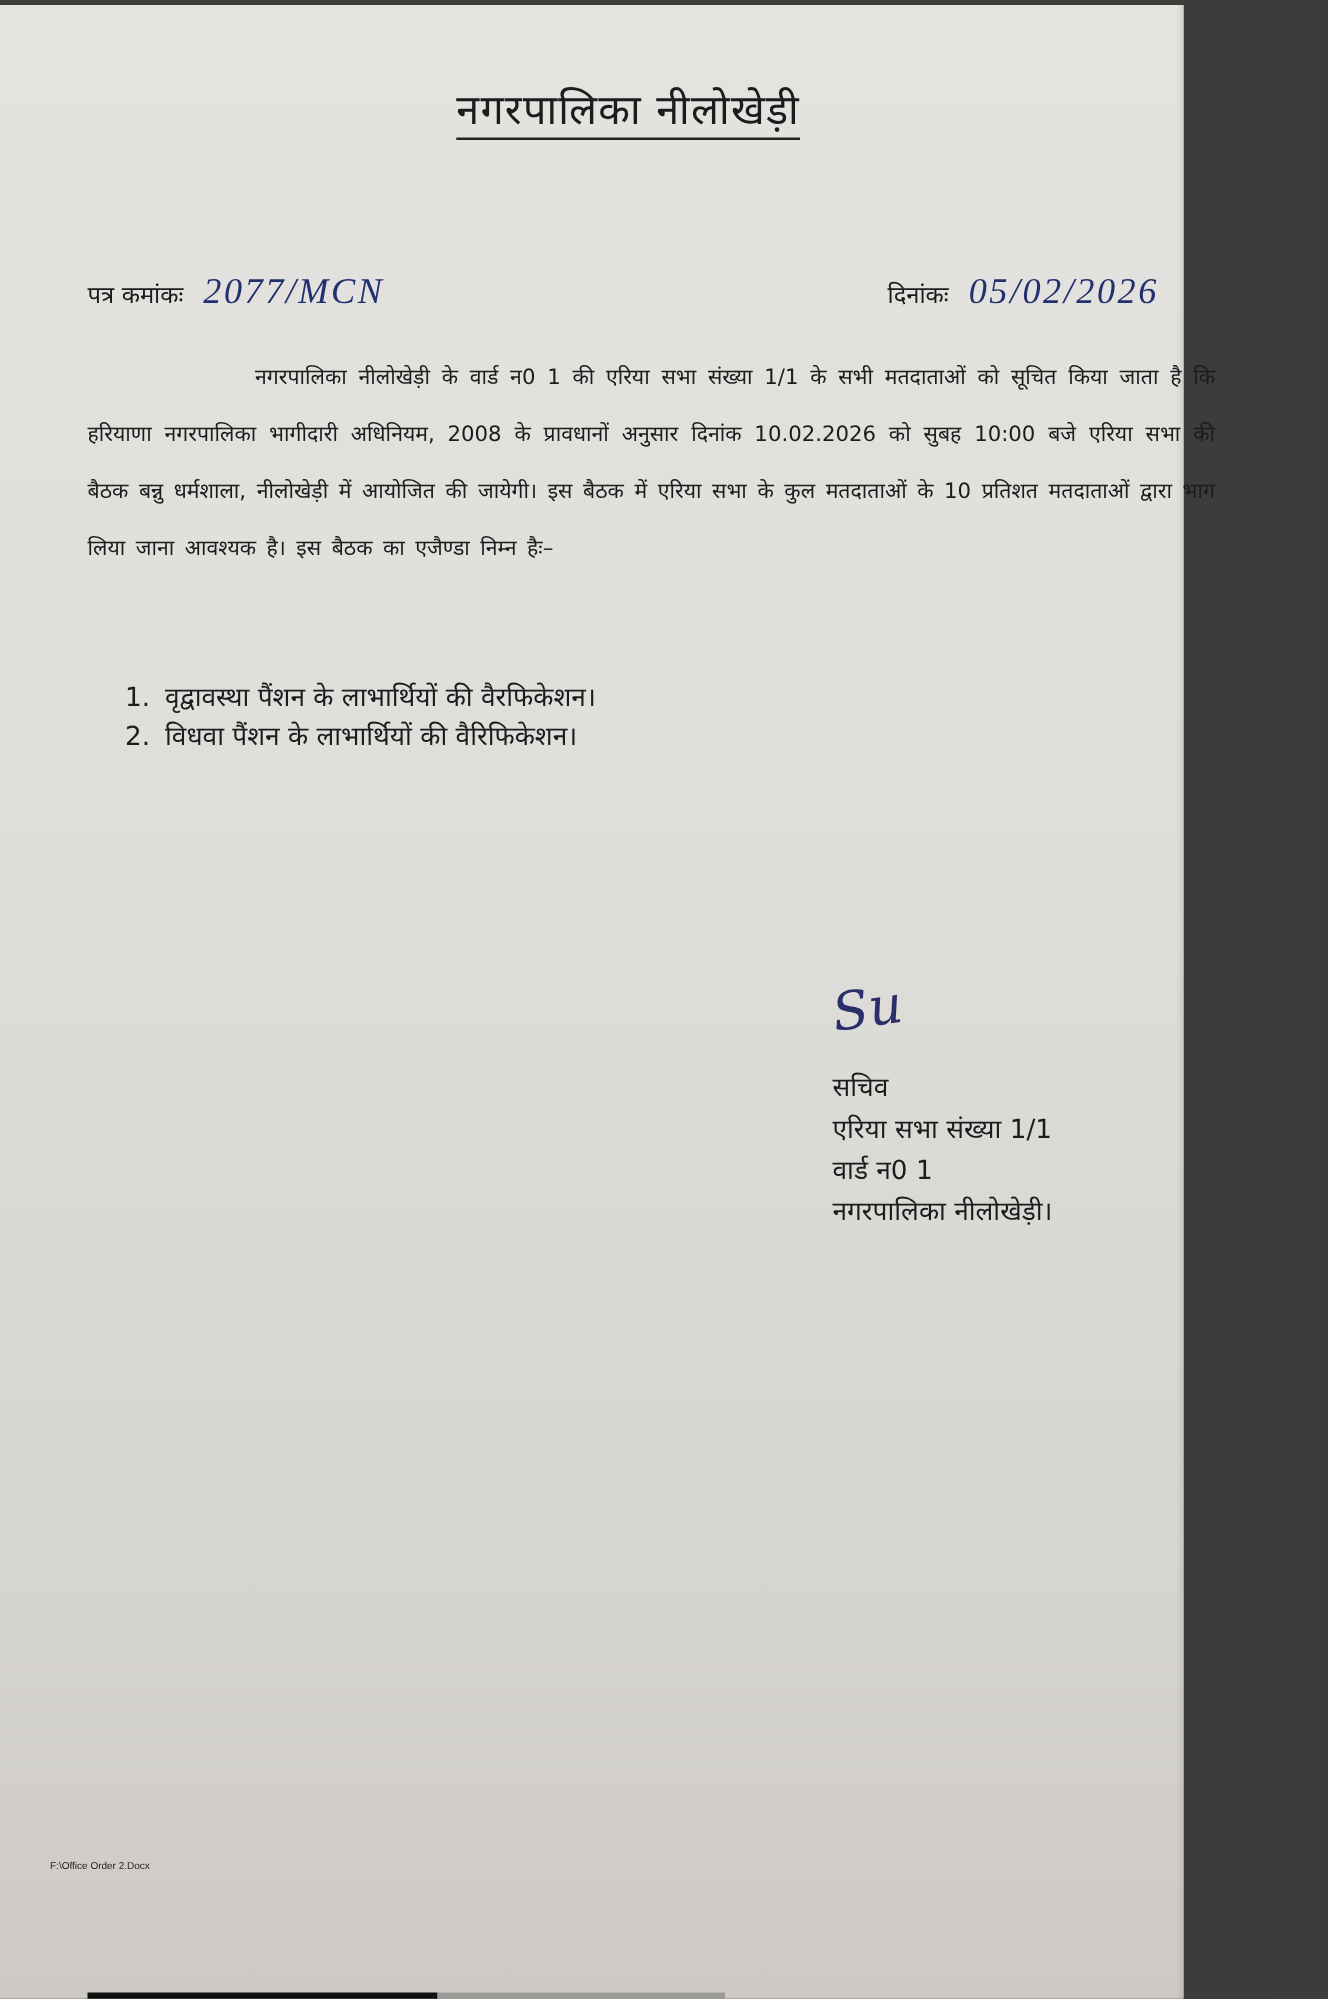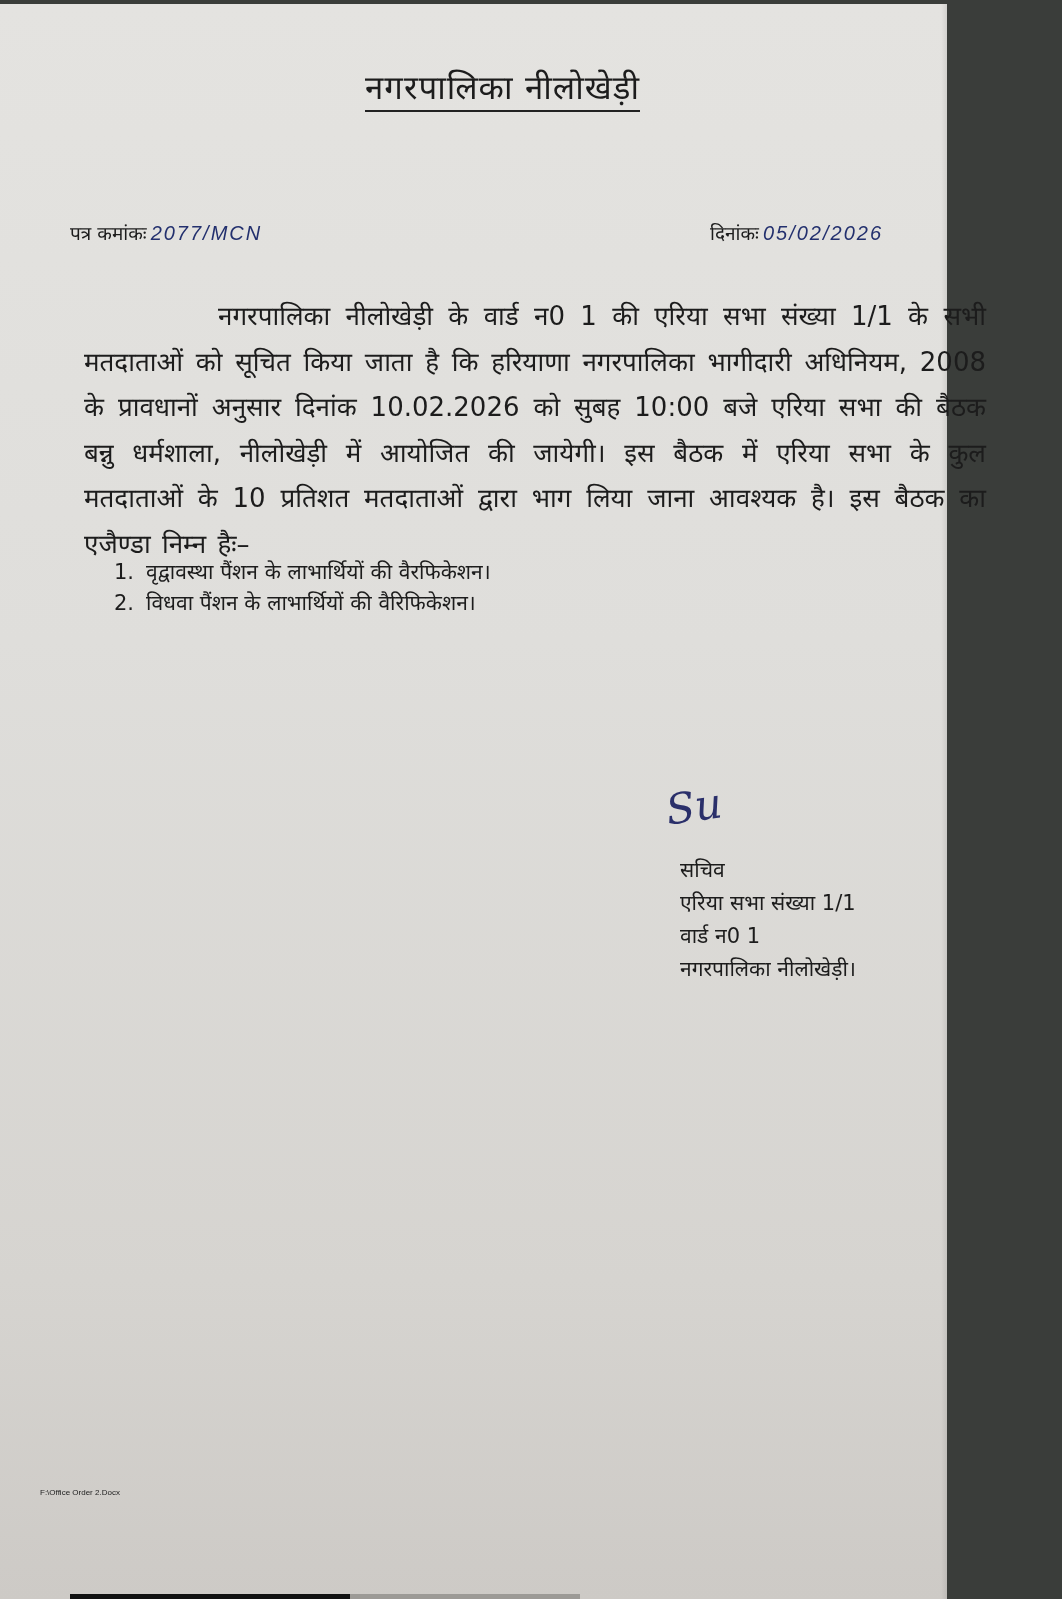--- a/index.html
+++ b/index.html
@@ -35,46 +35,46 @@
       font-size: 22px; line-height: 28px;
       border-bottom: 1.5px solid #222; white-space: nowrap;
     }
     .ref-row {
       position: absolute; left: 70px; top: 214px; width: 880px; height: 34px;
       font-size: 19px; line-height: 30px;
     }
     .ref-left { position: absolute; left: 0; top: 0; white-space: nowrap; }
     .ref-right { position: absolute; left: 640px; top: 0; white-space: nowrap; }
     .handwritten {
-      font-family: Liberation Sans, sans-serif; font-style: italic;
-      color: #23306e; font-size: 20px; letter-spacing: 2px; margin-left: 4px;
+      font-family: Liberation Serif, serif; font-style: italic;
+      color: #23306e; font-size: 29px; letter-spacing: 2px; margin-left: 16px;
     }
     .para {
       position: absolute; left: 70px; top: 276px; width: 902px;
-      font-size: 26px; line-height: 45.5px; text-align: justify;
-      text-indent: 134px; margin: 14px; word-spacing: 3px;
+      font-size: 17px; line-height: 45.5px; text-align: justify;
+      text-indent: 134px; margin: 0; word-spacing: 3px;
     }
     .agenda {
-      position: absolute; left: 98px; top: 537px; margin: 16px; padding: 0; list-style: none;
+      position: absolute; left: 98px; top: 537px; margin: 2px; padding: 0; list-style: none;
       font-size: 21px; line-height: 31px;
     }
     .agenda li { white-space: nowrap; }
     .agenda .num { display: inline-block; width: 32px; }
     .closing {
       position: absolute; left: 60px; top: 726px; width: 880px;
       font-size: 21px; line-height: 33px; margin: 0; text-indent: 134px; word-spacing: 3px;
     }
     .signature {
       position: absolute; left: 666px; top: 778px;
       font-family: "DejaVu Serif", serif; font-style: italic; color: #2a2f6a;
       font-size: 42px; line-height: 50px; transform: rotate(-8deg);
     }
     .sign-block {
       position: absolute; left: 666px; top: 850px;
-      font-size: 21px; line-height: 33px; margin-left: 14px;
+      font-size: 21px; line-height: 33px;
     }
     .sign-block div { white-space: nowrap; }
     .footer-path {
       position: absolute; left: 40px; top: 1484px;
       font-family: Liberation Sans, sans-serif; font-size: 8px; color: #222;
     }
   </style>
 </head>
 <body>
 

